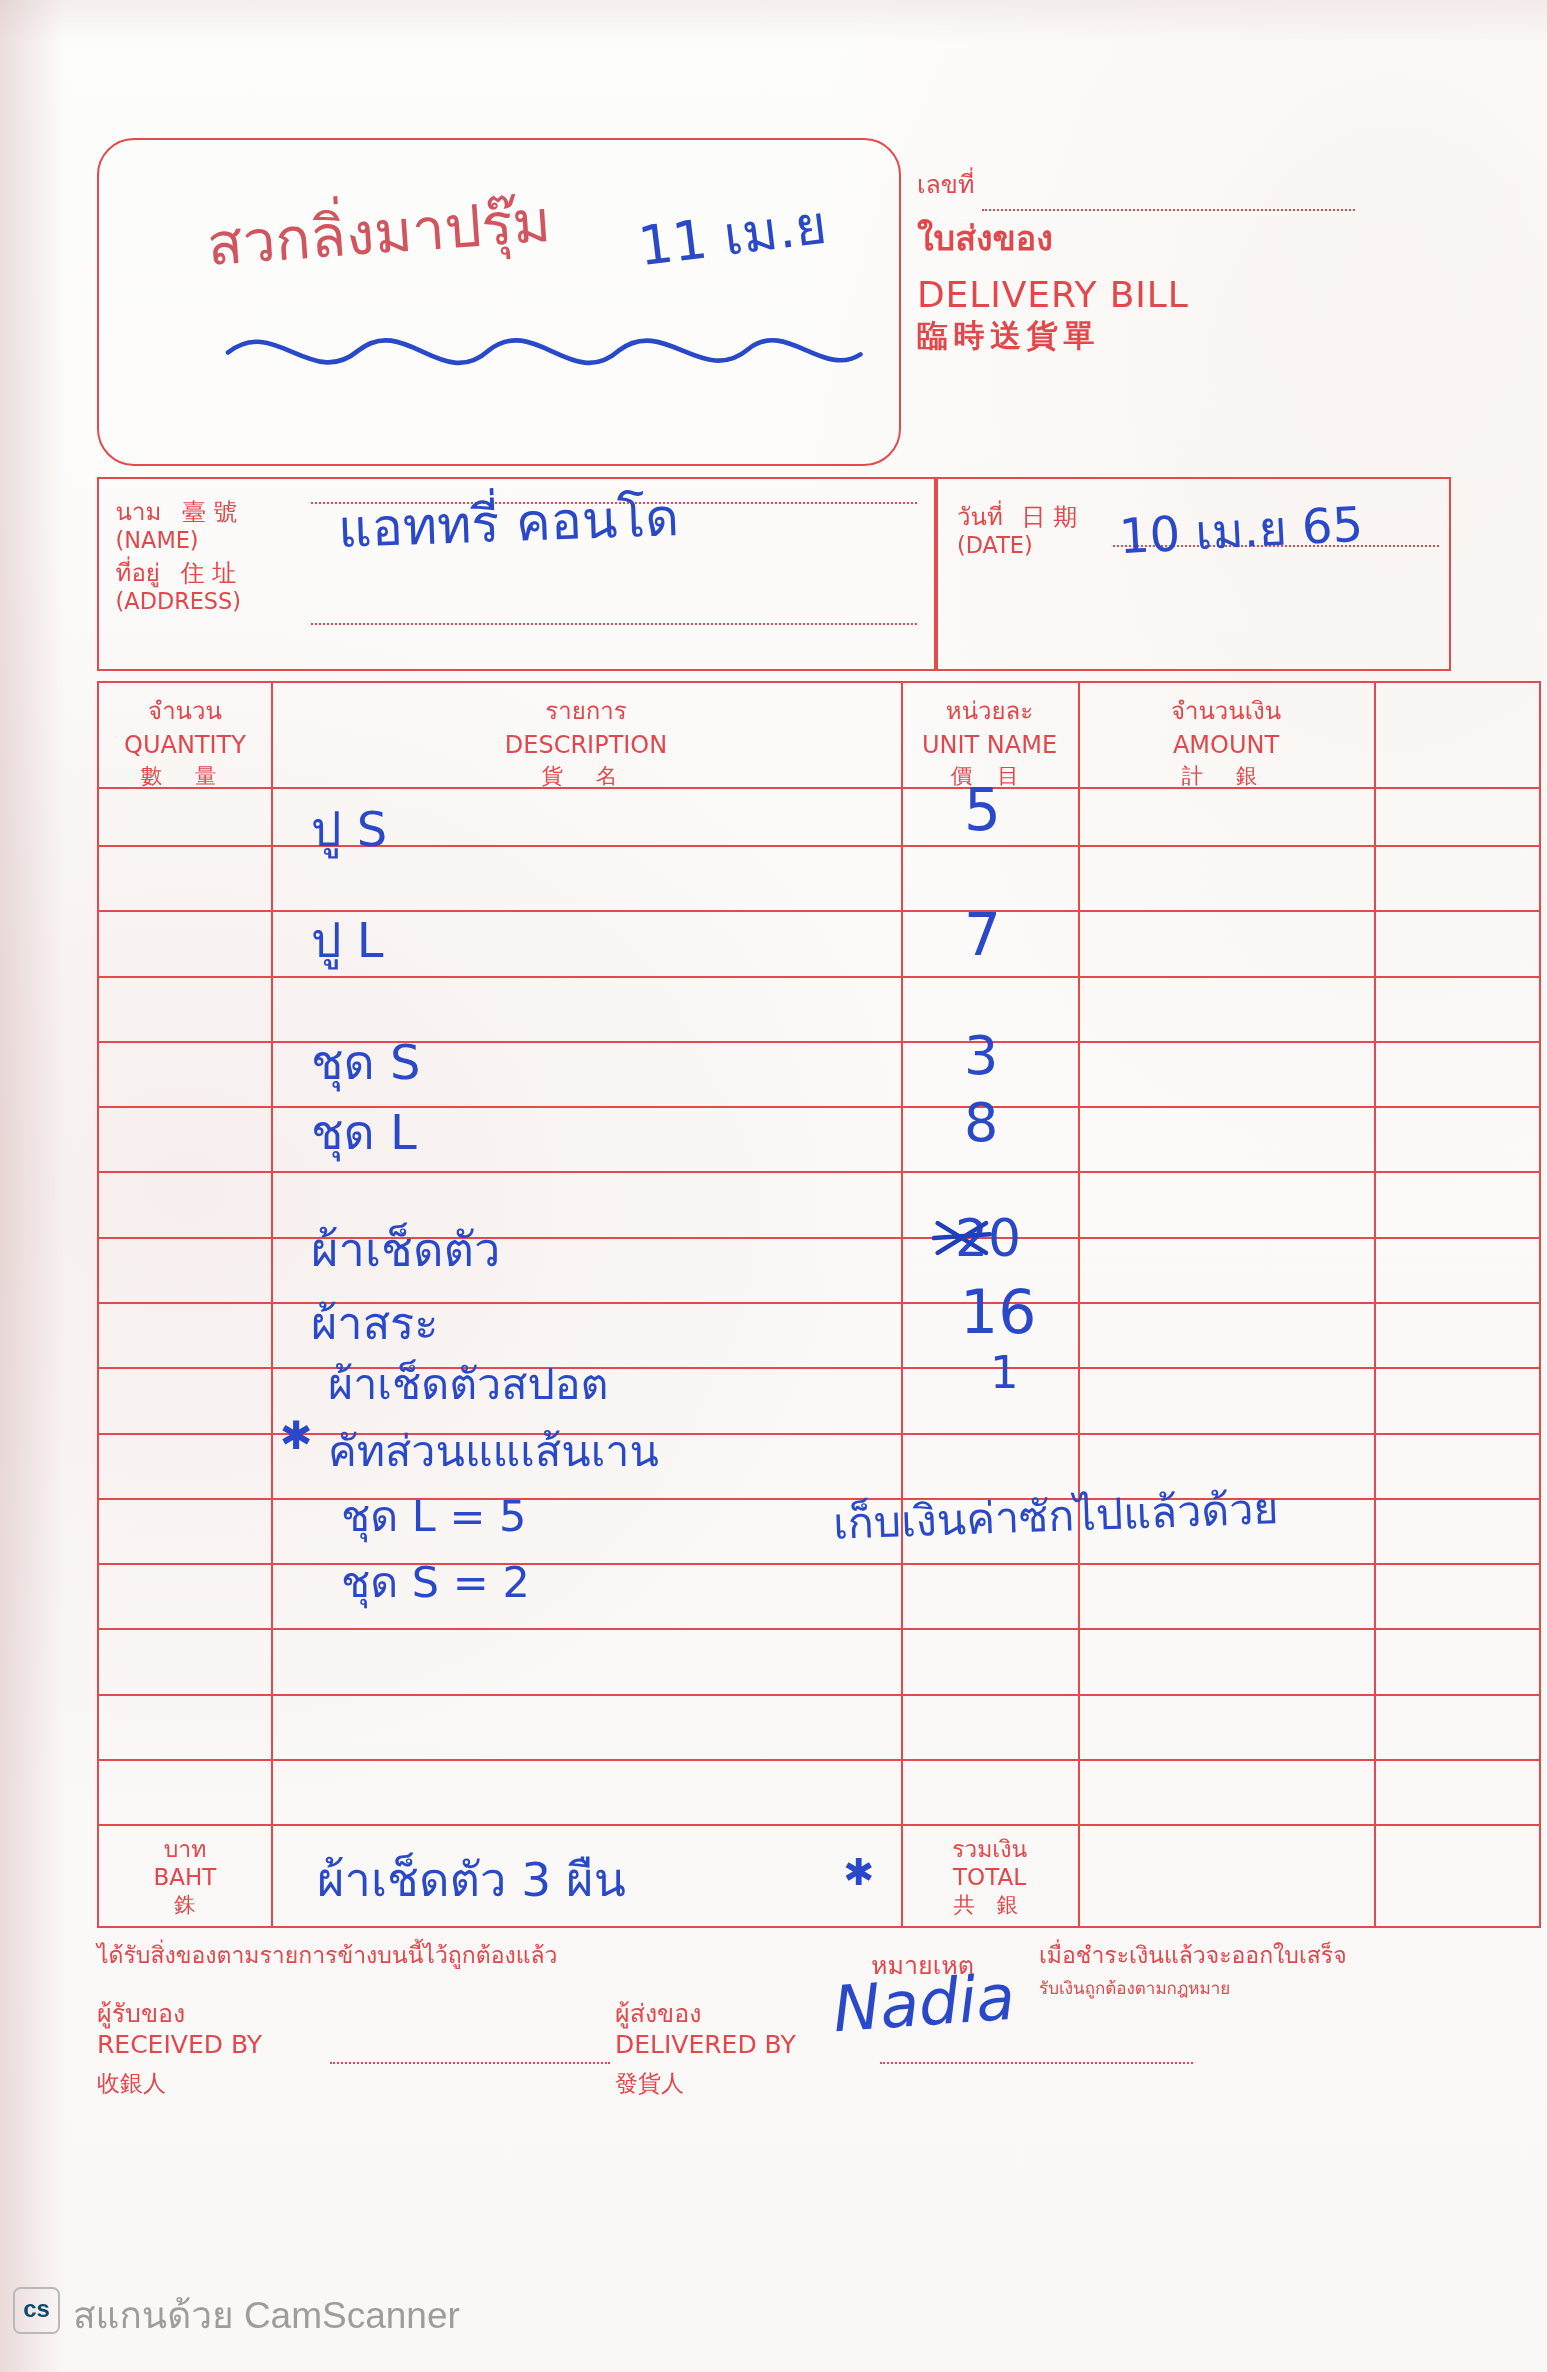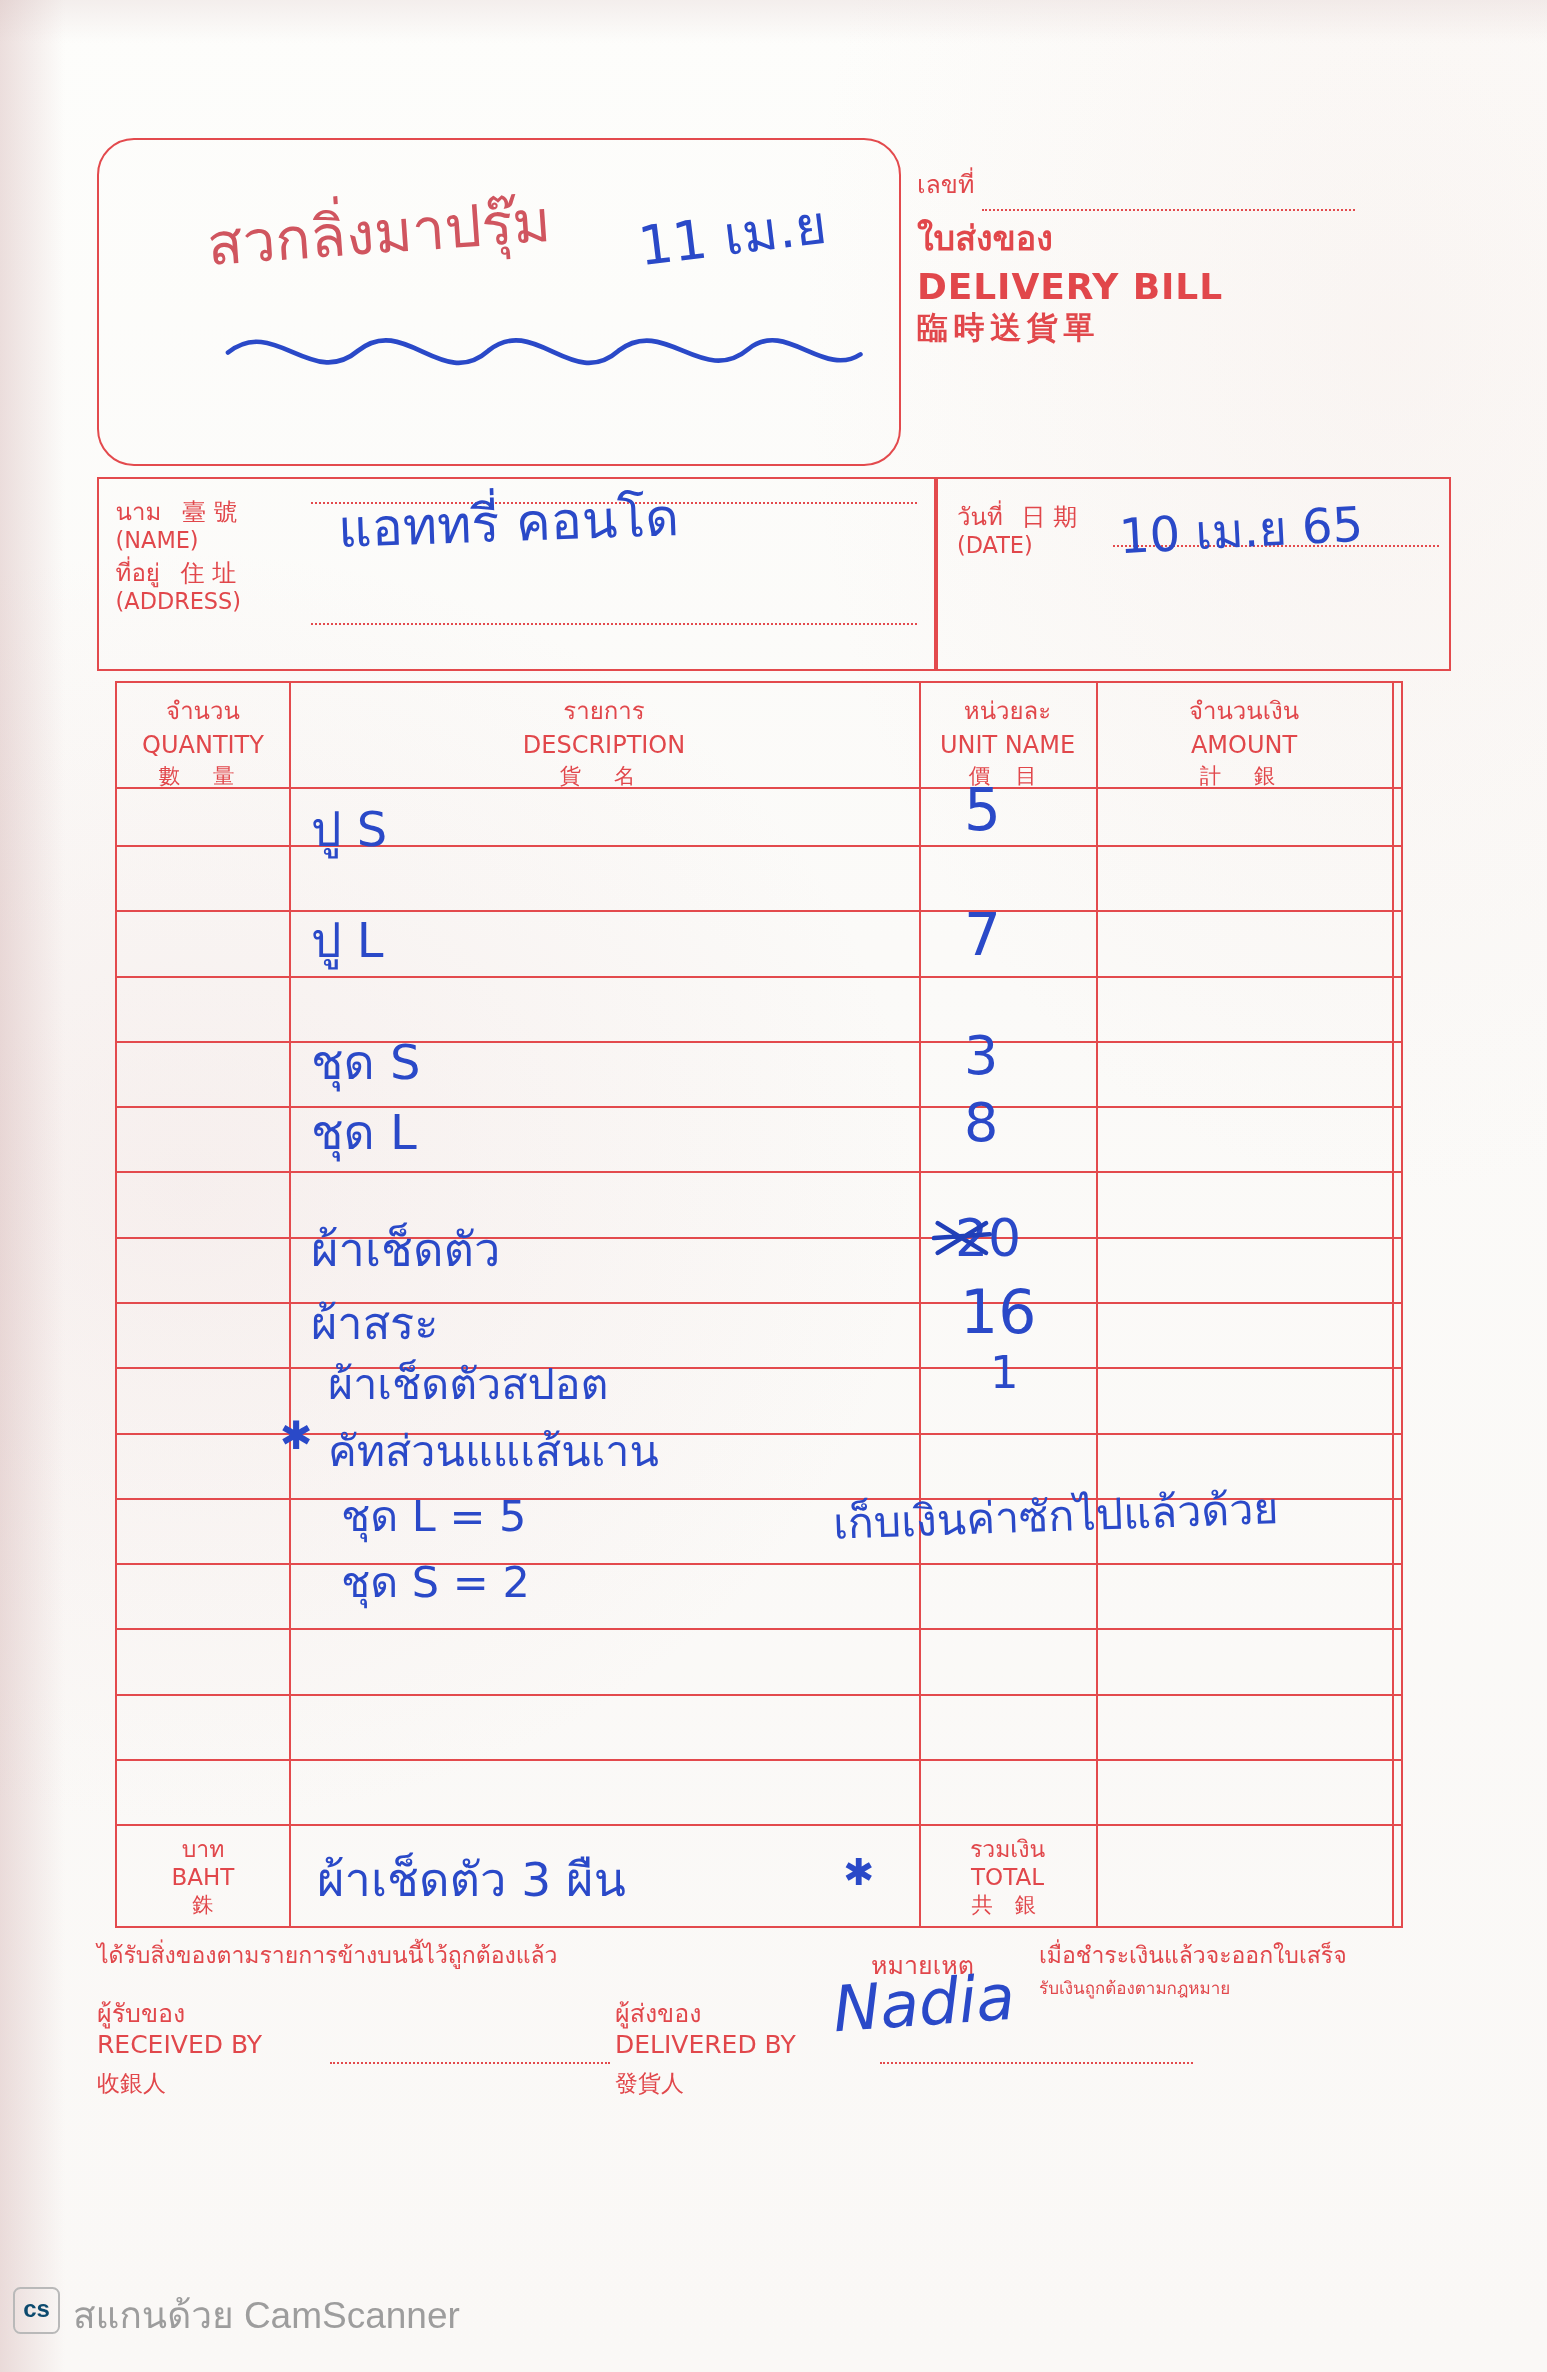--- a/index.html
+++ b/index.html
@@ -64,35 +64,35 @@
   }
   .dotline {
     display: inline-block;
     border-bottom: 2.8px dotted #e34a4d;
     height: 34px;
     vertical-align: bottom;
   }
   .delivery-title {
     font-size: 36px;
     letter-spacing: 0.9px;
-    margin-top: 1px;
-    font-weight: 700;
+    margin-top: 9px;
+    font-weight: 400;
   }
   .delivery-title-th { font-size: 34px; font-weight: 700; }
   .delivery-title-cn { font-size: 31px; letter-spacing: 5.6px; font-weight: 700; }
 
   
   .name-box { left: 0; top: 339px; width: 839px; height: 194px; }
   .date-box { left: 839px; top: 339px; width: 515px; height: 194px; }
 
   .lbl { font-size: 24px; line-height: 28px; white-space: nowrap; }
   .lbl-sm { font-size: 22.4px; }
 
   
-  .tbl { left: 18px; top: 543px; width: 1288px; height: 1247px; }
+  .tbl { left: 0; top: 543px; width: 1444px; height: 1247px; }
   .vline { position: absolute; top: 0; bottom: 0; width: 2.3px; background: #e34a4d; }
   .hline { position: absolute; left: 0; right: 0; height: 2.3px; background: #e34a4d; }
 
   .th {
     position: absolute;
     text-align: center;
     font-size: 24px;
     line-height: 30px;
     width: 100%;
   }

